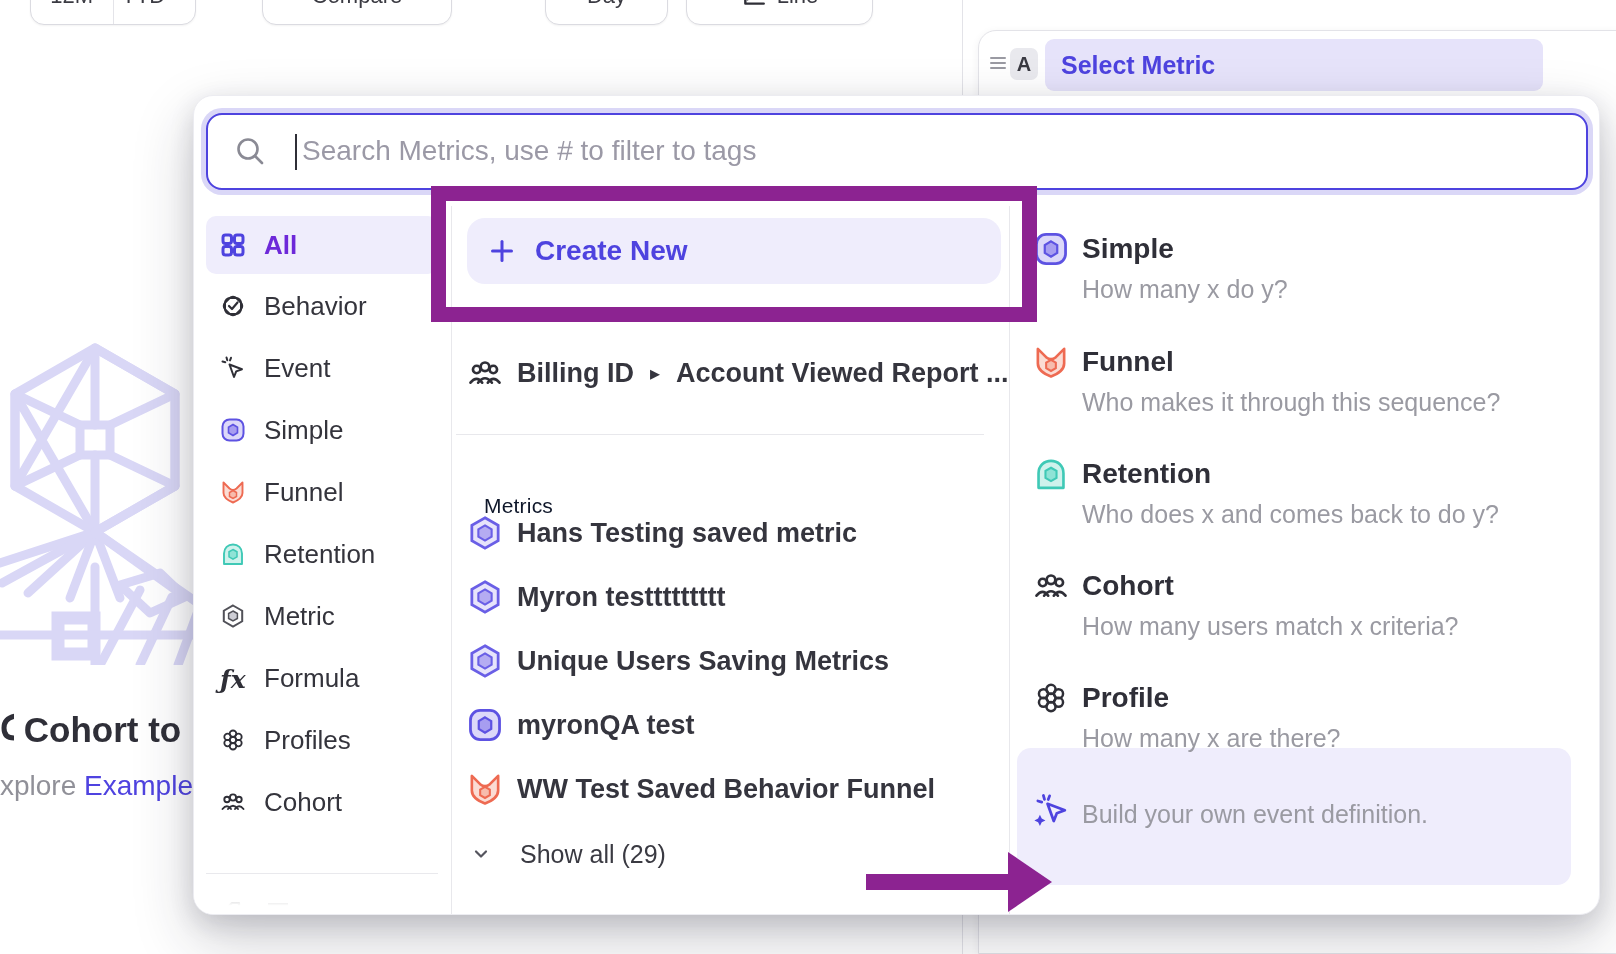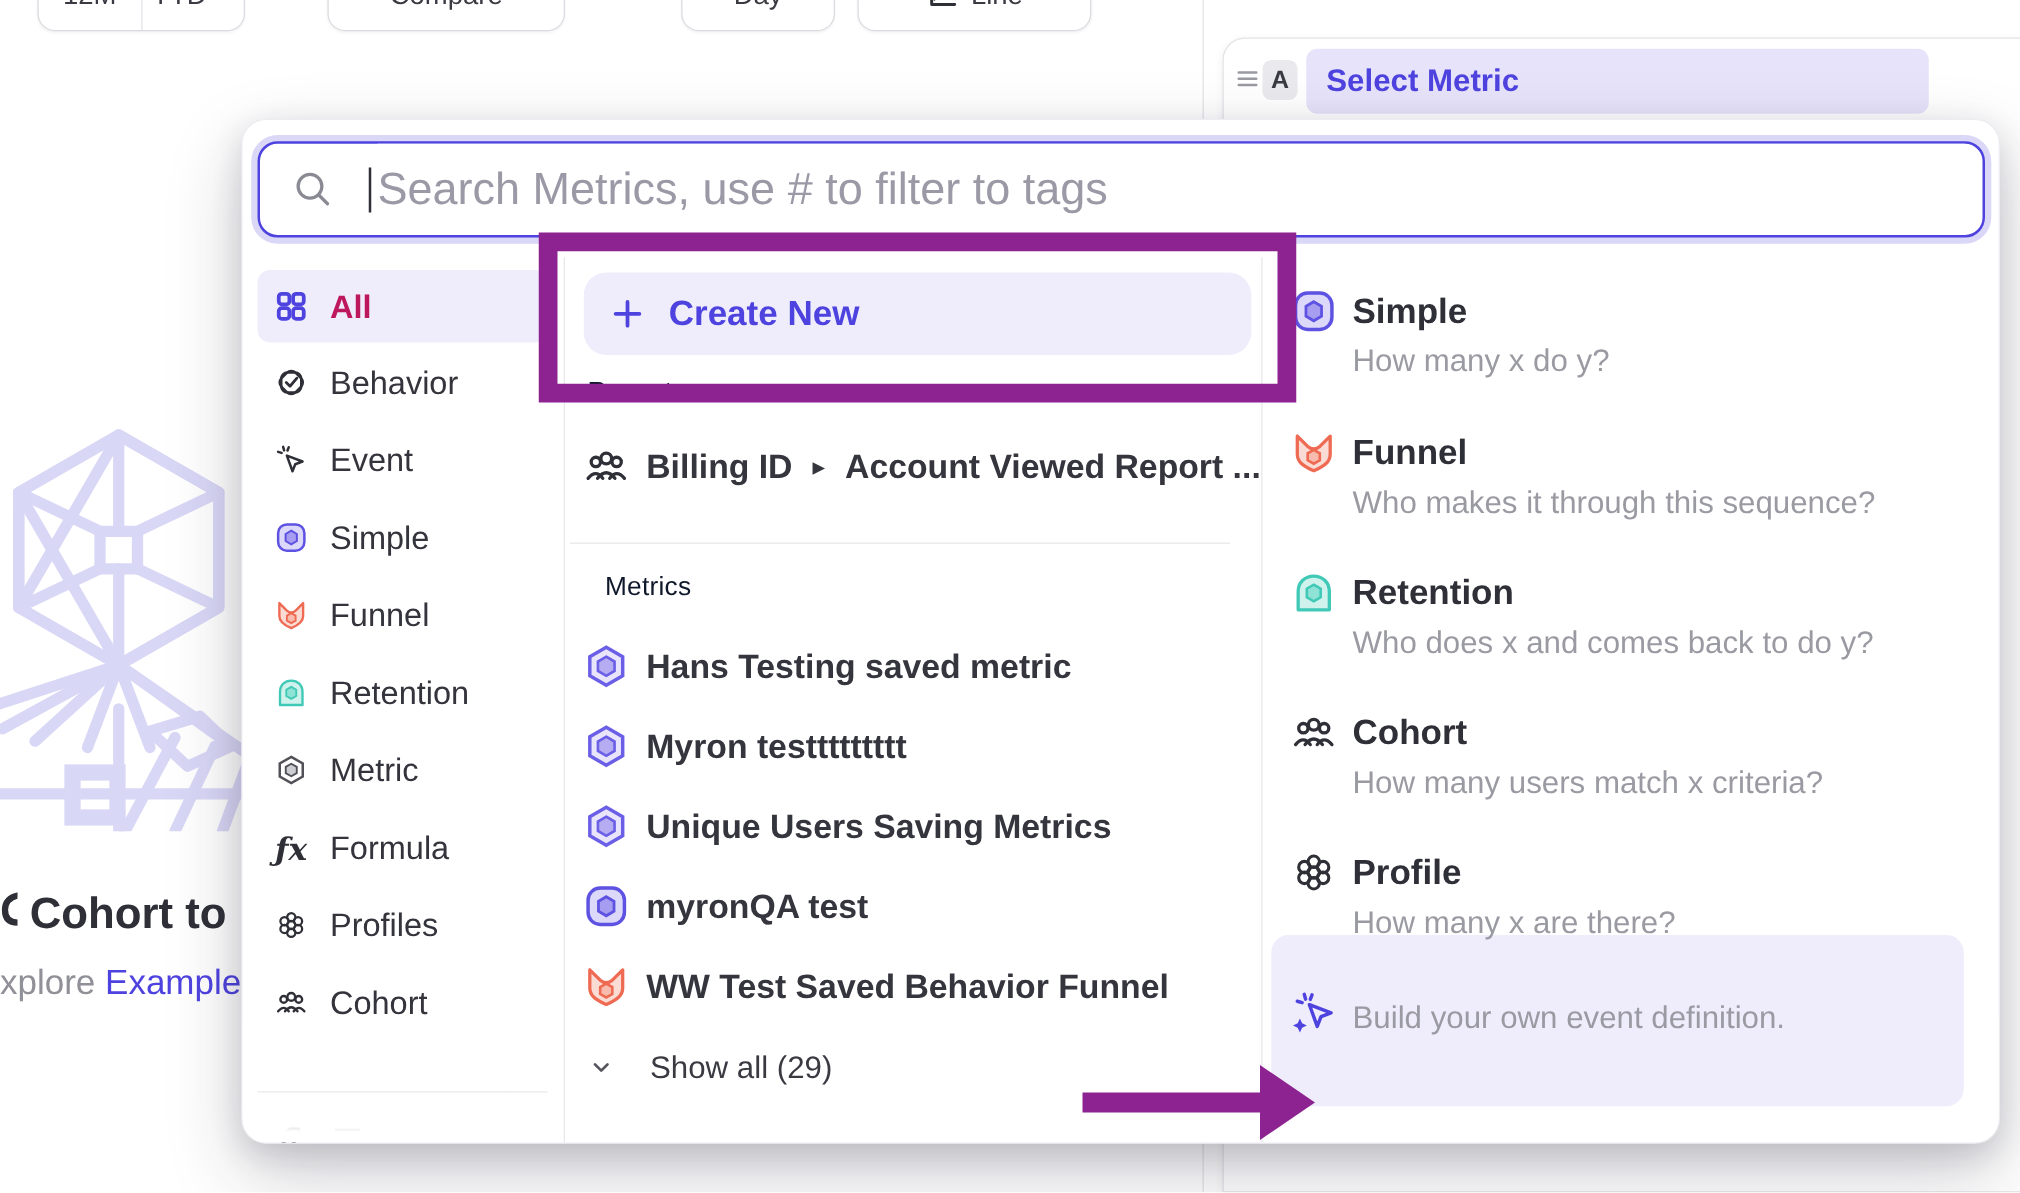--- a/index.html
+++ b/index.html
@@ -48,50 +48,50 @@
 
   
   .modal { position:absolute; left:193px; top:95px; width:1407px; height:820px;
     background:#fff; border:1px solid #ECECF1; border-radius:20px; z-index:10;
     box-shadow:0 8px 24px rgba(30,30,50,.14), 0 24px 60px rgba(30,30,50,.22); overflow:hidden; }
 
   .search { position:absolute; left:12px; top:17px; width:1382px; height:77px;
     border:2.5px solid #4E43DF; border-radius:16px; background:#fff;
     box-shadow:0 0 0 5px #DAD7F7; }
   .search input { position:absolute; left:94px; top:0; width:1270px; height:72px; border:0;
-    outline:none; font-size:36px; color:#32323A;
+    outline:none; font-size:28px; color:#32323A;
     font-family:"Liberation Sans","DejaVu Sans",sans-serif; }
   .search input::placeholder { color:#9B99A6; }
   .search .mag { position:absolute; left:26px; top:20px; }
   .caret { position:absolute; left:87px; top:19px; width:2px; height:36px; background:#2F2F37; }
 
   .vdiv { position:absolute; top:110px; bottom:0; width:1px; background:#E8E8EC; }
   .vdiv.d1 { left:257px; } .vdiv.d2 { left:815px; }
 
   
   .side-item { position:absolute; left:12px; width:232px; height:58px; border-radius:10px;
     display:flex; align-items:center; padding-left:14px; gap:18px;
     font-size:26px; font-weight:500; color:#34343C; }
-  .side-item.sel { background:#EFEDFC; color:#be185d; font-weight:600; }
+  .side-item.sel { background:#EFEDFC; color:#6d28d9; font-weight:600; }
   .side-item .ic { width:26px; height:26px; flex:0 0 26px; }
   .formula-glyph { font-size:25px; font-style:italic; font-weight:600; color:#2F2F37;
     font-family:"DejaVu Serif","Liberation Serif",serif; }
   .side-div { position:absolute; left:12px; top:777px; width:232px; height:1px; background:#E8E8EC; }
   .side-partial { position:absolute; left:26px; top:803px; display:flex; gap:22px; align-items:flex-start; }
   .side-partial .tbar { width:20px; height:8px; background:#2F2F37; margin-top:4px; }
   .side-fade { position:absolute; left:0; bottom:0; width:256px; height:42px;
     background:linear-gradient(to bottom, rgba(255,255,255,0), #fff 80%); pointer-events:none; }
 
   
   .create-new { position:absolute; left:273px; top:122px; width:534px; height:66px;
     background:#EFEDFC; border-radius:18px; display:flex; align-items:center; gap:20px;
     padding-left:22px; font-size:28px; font-weight:600; color:#4E43DF; cursor:pointer; }
   .sec-head { position:absolute; font-size:21px; font-weight:400; color:#0f172a; letter-spacing:.2px; }
   .recents-head { left:276px; top:206px; }
-  .metrics-head { left:290px; top:362px; }
+  .metrics-head { left:290px; top:398px; }
   .mid-row { position:absolute; left:273px; height:44px; display:flex; align-items:center; gap:14px;
     font-size:27px; font-weight:600; color:#35353E; white-space:nowrap; cursor:pointer; }
   .mid-row .ic36 { width:36px; height:36px; flex:0 0 36px; }
   .mid-row .sep { font-size:20px; margin:0 2px; color:#35353E; }
   .mid-div { position:absolute; left:262px; top:338px; width:528px; height:1px; background:#E8E8EC; }
   .show-all { position:absolute; left:276px; top:736px; height:44px; display:flex; align-items:center;
     gap:28px; font-size:25px; font-weight:500; color:#3A3A42; cursor:pointer; }
 
   
   .type-row { position:absolute; left:815px; width:592px; cursor:pointer; }

